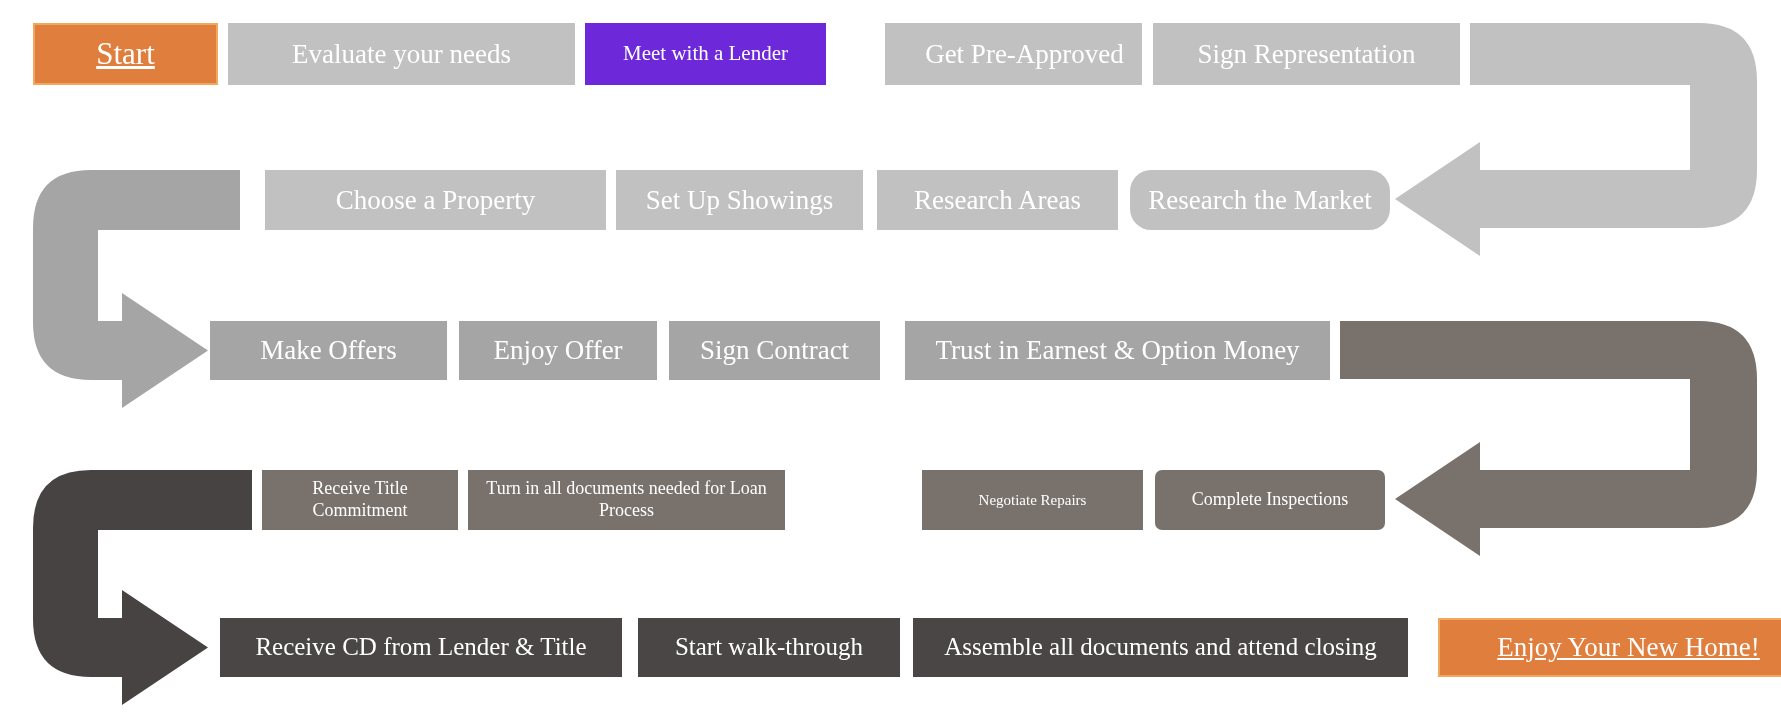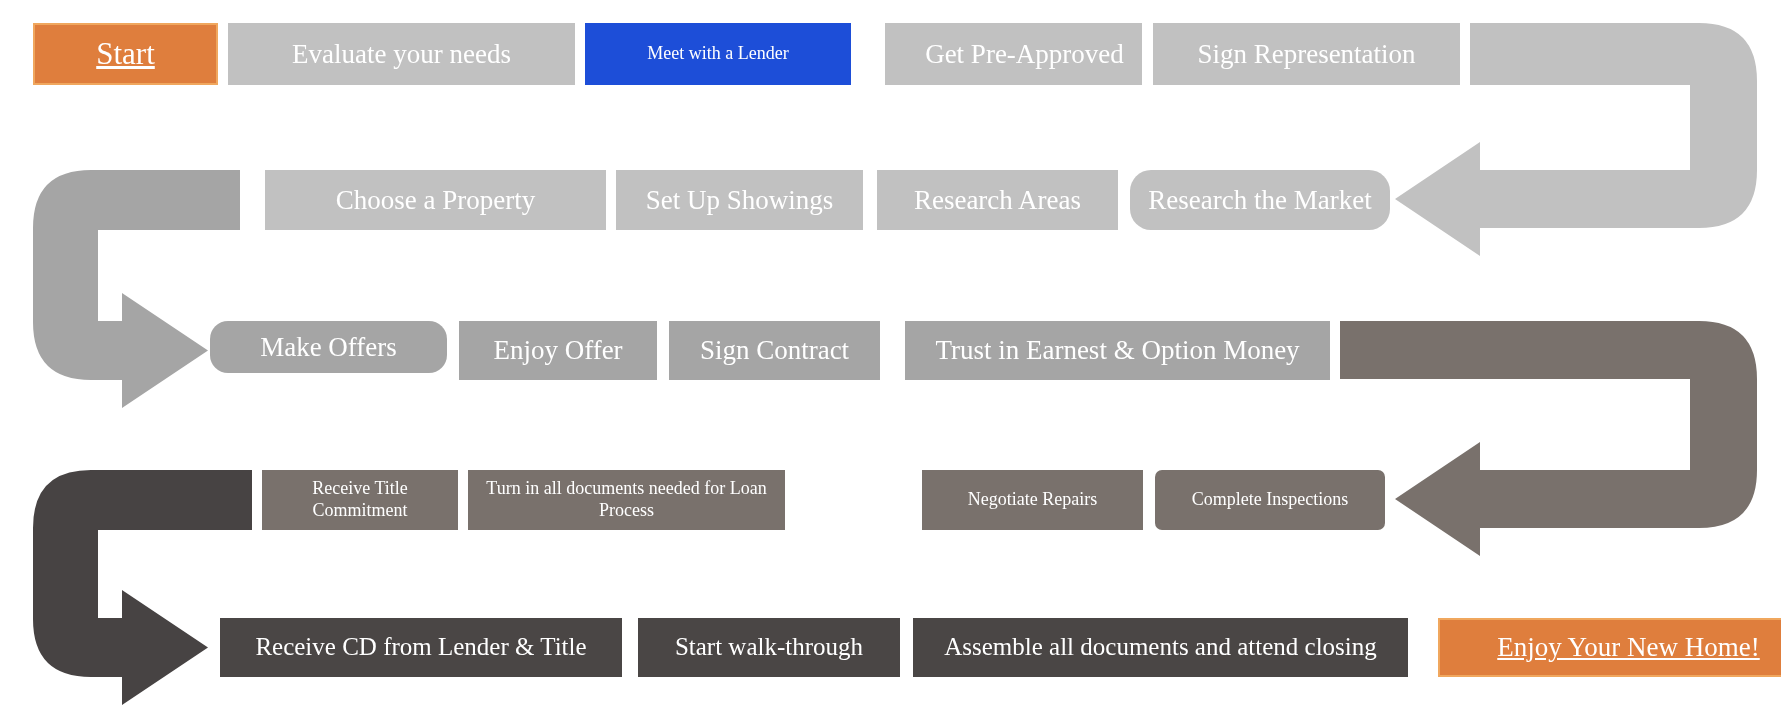--- a/index.html
+++ b/index.html
@@ -38,32 +38,32 @@
 
 <div id="canvas">
   <svg id="arrow-layer" viewBox="0 0 1781 712" xmlns="http://www.w3.org/2000/svg">
       <path d="M 1470 23 L 1699 23 Q 1757 23 1757 81 L 1757 170 Q 1757 228 1699 228 L 1480 228 L 1480 256 L 1395 199 L 1480 142 L 1480 170 L 1690 170 L 1690 85 L 1470 85 Z" fill="#c1c1c1"></path>
       <path d="M 240 170 L 91 170 Q 33 170 33 228 L 33 322 Q 33 380 91 380 L 122 380 L 122 408 L 208 350.5 L 122 293 L 122 321 L 98 321 L 98 230 L 240 230 Z" fill="#a5a5a5"></path>
       <path d="M 1340 321 L 1699 321 Q 1757 321 1757 379 L 1757 470 Q 1757 528 1699 528 L 1480 528 L 1480 556 L 1395 499 L 1480 442 L 1480 470 L 1690 470 L 1690 379 L 1340 379 Z" fill="#79716c"></path>
       <path d="M 252 470 L 91 470 Q 33 470 33 528 L 33 619 Q 33 677 91 677 L 122 677 L 122 705 L 208 647.5 L 122 590 L 122 618 L 98 618 L 98 530 L 252 530 Z" fill="#474343"></path>
     </svg>
 <div class="flow-box accent" style="left: 33px; top: 23px; width: 185px; height: 62px; background: rgb(223, 126, 61); font-size: 31px;">Start</div>
     <div class="flow-box" style="left: 228px; top: 23px; width: 347px; height: 62px; background: rgb(193, 193, 193); font-size: 27px;">Evaluate your needs</div>
-    <div class="flow-box" style="left: 585px; top: 23px; width: 266px; height: 62px; background: #1d4ed8; font-size: 18px;">Meet with a Lender</div>
+    <div class="flow-box" style="left: 585px; top: 23px; width: 241px; height: 62px; background: #6d28d9; font-size: 21px;">Meet with a Lender</div>
     <div class="flow-box" style="left: 885px; top: 23px; width: 257px; height: 62px; background: rgb(193, 193, 193); font-size: 27px; padding-left: 28px;">Get Pre-Approved</div>
     <div class="flow-box" style="left: 1153px; top: 23px; width: 307px; height: 62px; background: rgb(193, 193, 193); font-size: 27px;">Sign Representation</div>
     <div class="flow-box" style="left: 265px; top: 170px; width: 341px; height: 60px; background: rgb(193, 193, 193); font-size: 27px;">Choose a Property</div>
     <div class="flow-box" style="left: 616px; top: 170px; width: 247px; height: 60px; background: rgb(193, 193, 193); font-size: 27px;">Set Up Showings</div>
     <div class="flow-box" style="left: 877px; top: 170px; width: 241px; height: 60px; background: rgb(193, 193, 193); font-size: 27px;">Research Areas</div>
     <div class="flow-box" style="left: 1130px; top: 170px; width: 260px; height: 60px; background: rgb(193, 193, 193); font-size: 27px; border-radius: 21px;">Research the Market</div>
-    <div class="flow-box" style="left: 210px; top: 321px; width: 237px; height: 52px; background: rgb(165, 165, 165); font-size: 27px; border-radius: 18px;">Make Offers</div>
+    <div class="flow-box" style="left: 210px; top: 321px; width: 237px; height: 59px; background: rgb(165, 165, 165); font-size: 27px;">Make Offers</div>
     <div class="flow-box" style="left: 459px; top: 321px; width: 198px; height: 59px; background: rgb(165, 165, 165); font-size: 27px;">Enjoy Offer</div>
     <div class="flow-box" style="left: 669px; top: 321px; width: 211px; height: 59px; background: rgb(165, 165, 165); font-size: 27px;">Sign Contract</div>
     <div class="flow-box" style="left: 905px; top: 321px; width: 425px; height: 59px; background: rgb(165, 165, 165); font-size: 27px;">Trust in Earnest &amp; Option Money</div>
     <div class="flow-box" style="left: 262px; top: 470px; width: 196px; height: 60px; background: rgb(121, 113, 108); font-size: 18px;">Receive Title Commitment</div>
     <div class="flow-box" style="left: 468px; top: 470px; width: 317px; height: 60px; background: rgb(121, 113, 108); font-size: 18px;">Turn in all documents needed for Loan Process</div>
-    <div class="flow-box" style="left: 922px; top: 470px; width: 221px; height: 60px; background: rgb(121, 113, 108); font-size: 18px;">Negotiate Repairs</div>
+    <div class="flow-box" style="left: 922px; top: 470px; width: 221px; height: 60px; background: rgb(121, 113, 108); font-size: 15px;">Negotiate Repairs</div>
     <div class="flow-box" style="left: 1155px; top: 470px; width: 230px; height: 60px; background: rgb(121, 113, 108); font-size: 18px; border-radius: 7px;">Complete Inspections</div>
     <div class="flow-box" style="left: 220px; top: 618px; width: 402px; height: 59px; background: rgb(74, 70, 69); font-size: 25px;">Receive CD from Lender &amp; Title</div>
     <div class="flow-box" style="left: 638px; top: 618px; width: 262px; height: 59px; background: rgb(74, 70, 69); font-size: 25px;">Start walk-through</div>
     <div class="flow-box" style="left: 913px; top: 618px; width: 495px; height: 59px; background: rgb(74, 70, 69); font-size: 25px;">Assemble all documents and attend closing</div>
     <div class="flow-box accent" style="left: 1438px; top: 618px; width: 381px; height: 59px; background: rgb(223, 126, 61); font-size: 27px;">Enjoy Your New Home!</div>
   </div>
 
 </body></html>

